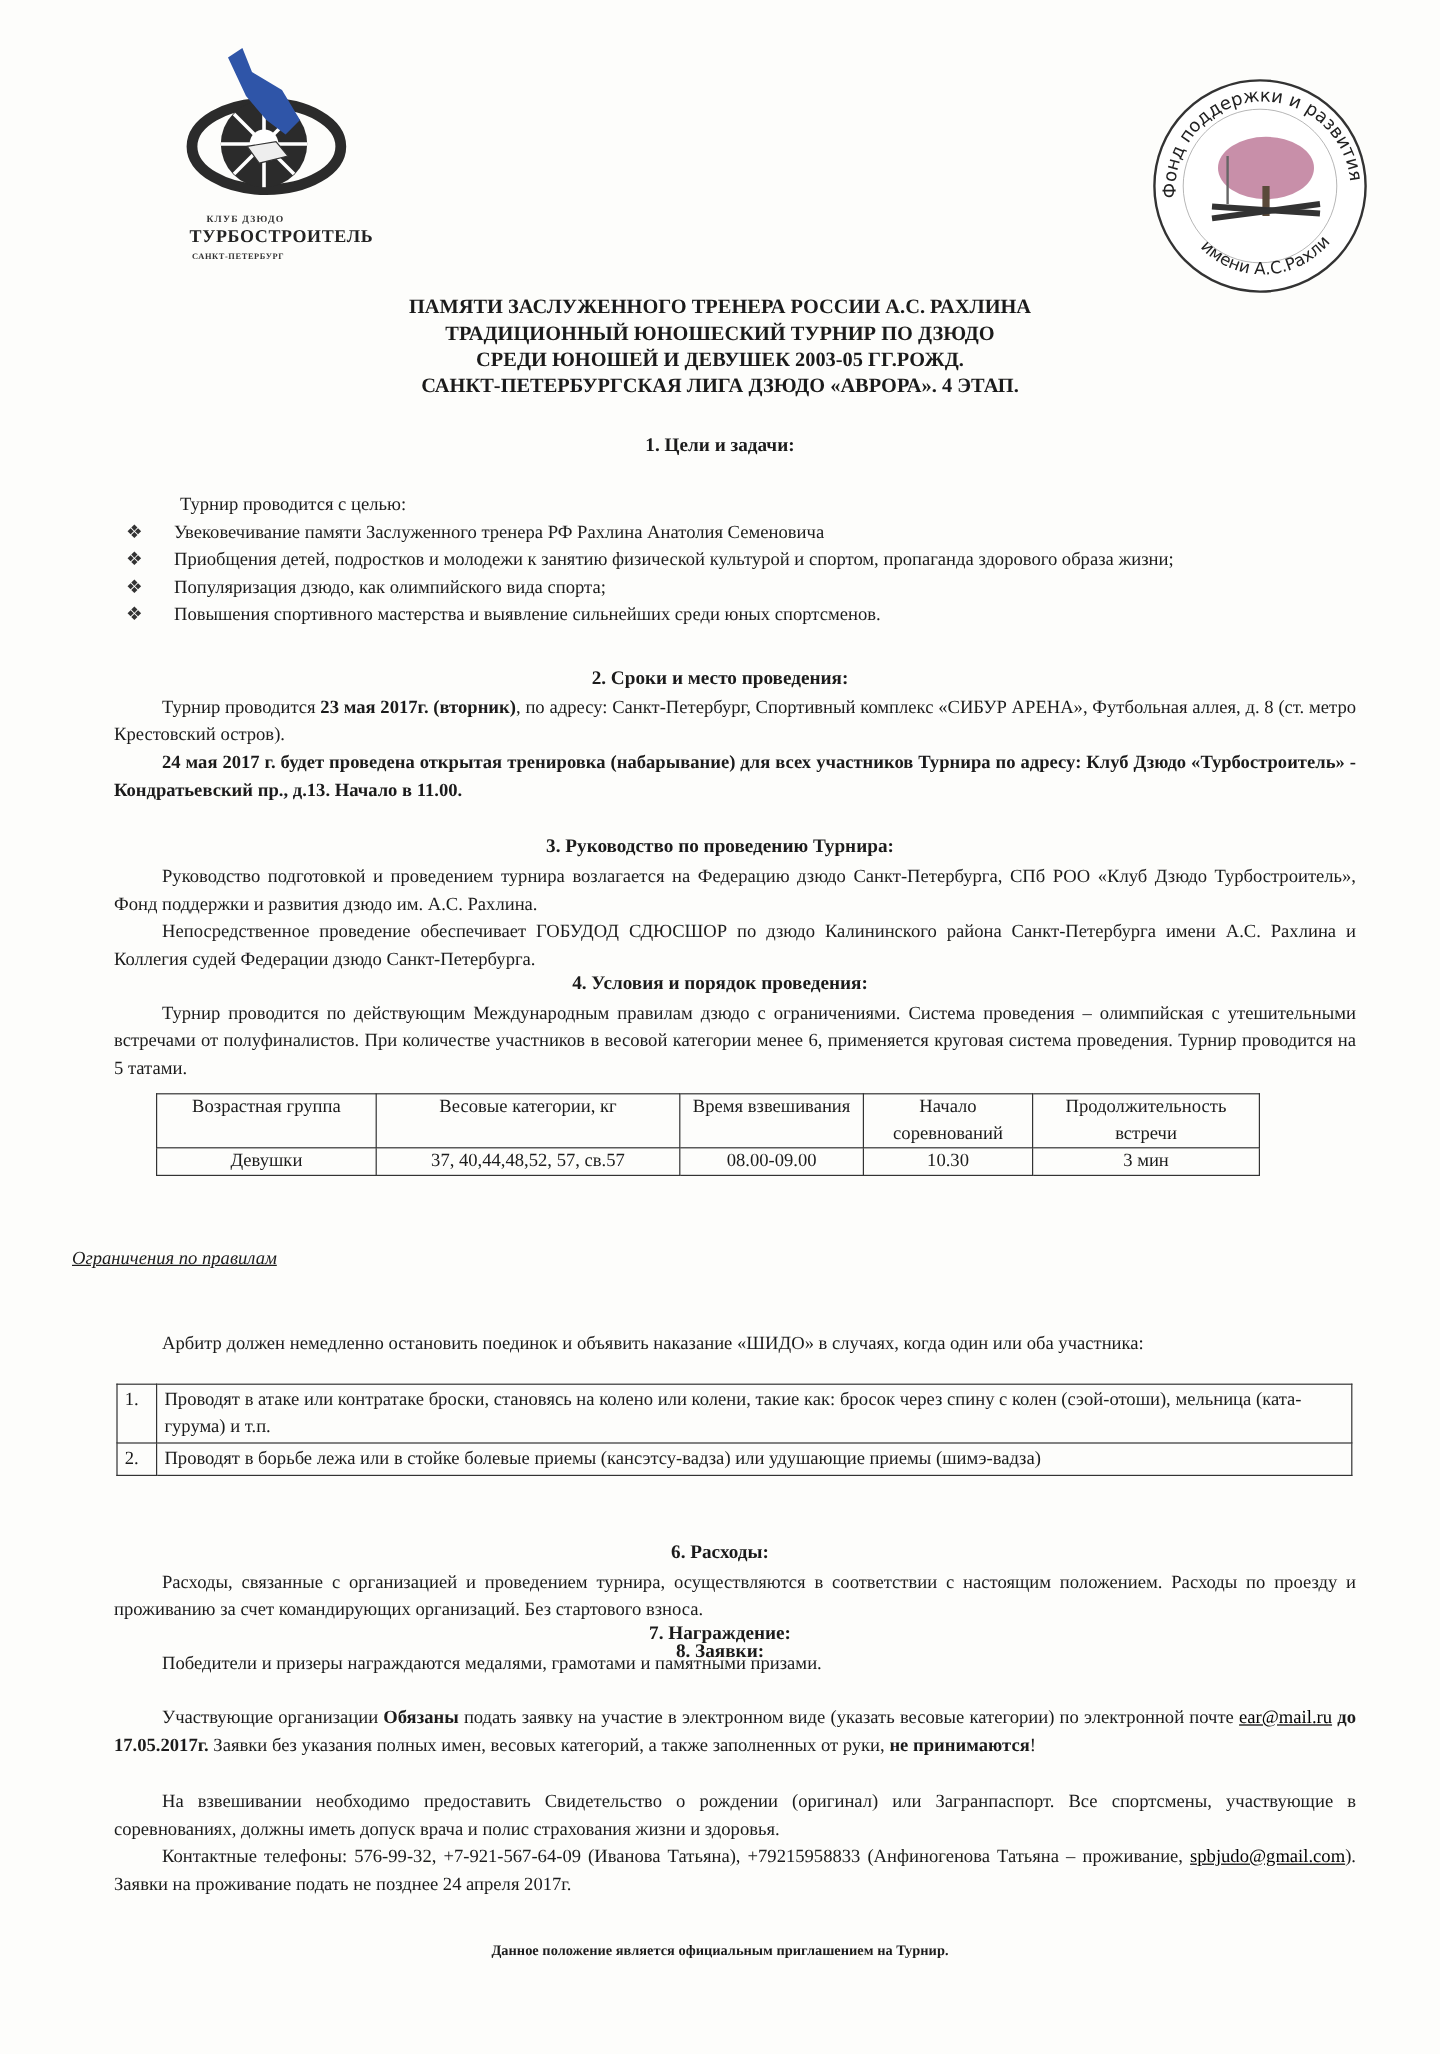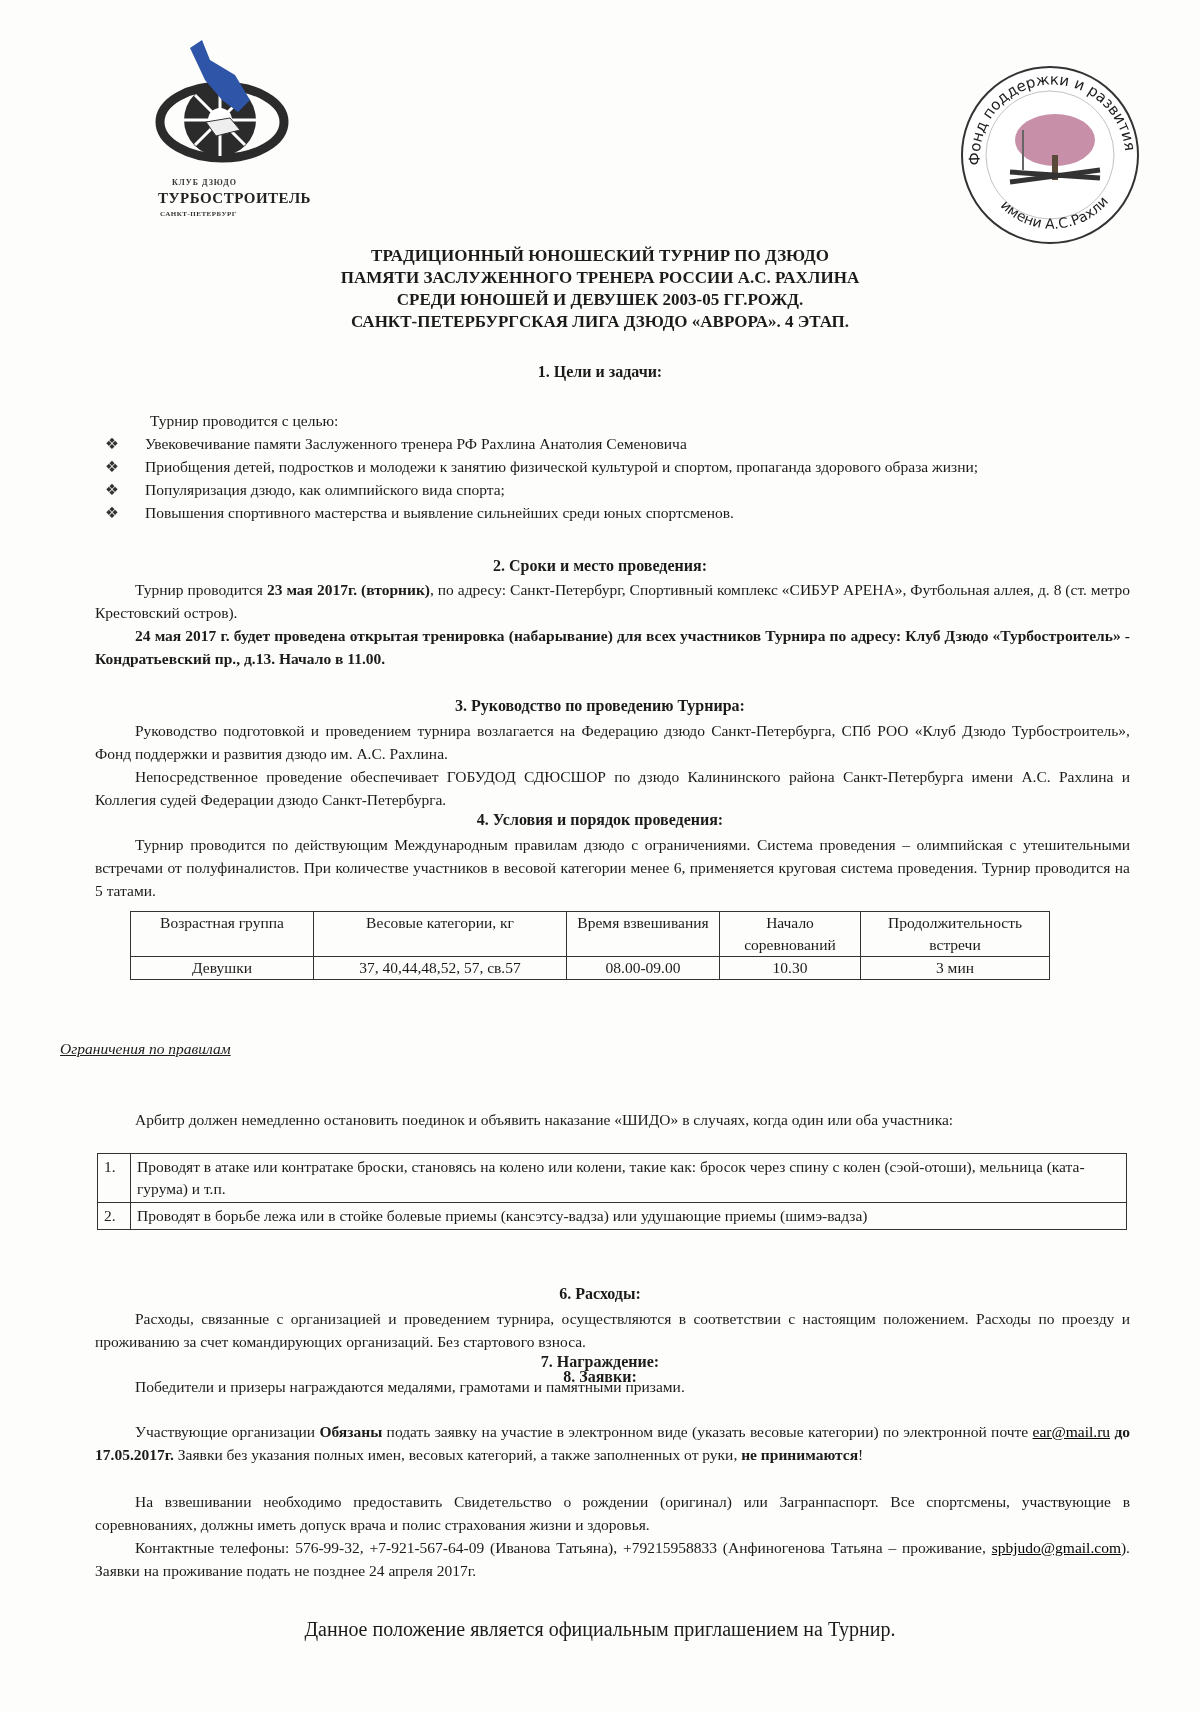--- a/index.html
+++ b/index.html
@@ -23,21 +23,21 @@
   .bullet { display: flex; }
   .bullet .mark { width: 40px; flex: none; color: #333; }
   .bullet .txt { text-align: justify; }
   table.schedule { position: absolute; left: 130px; top: 911px; border-collapse: collapse; font-size: 15.5px; }
   table.schedule td, table.schedule th { border: 1.3px solid #333; text-align: center; font-weight: normal; padding: 0 6px; line-height: 22px; vertical-align: top; }
   .restr-head { position: absolute; left: 60px; width: 1080px; top: 1040px; text-align: left; font-style: italic; text-decoration: underline; font-size: 15.5px; }
   table.rules { position: absolute; left: 97px; top: 1153px; width: 1030px; border-collapse: collapse; font-size: 15.5px; }
   table.rules td { border: 1.3px solid #333; line-height: 22px; padding: 2px 6px; vertical-align: top; }
   table.rules td.num { width: 20px; text-align: left; }
   .link { color: #000000; text-decoration: underline; }
-  .closing { position: absolute; left: 60px; width: 1080px; top: 1618px; text-align: center; font-weight: normal; font-size: 20px; }
+  .closing { position: absolute; left: 60px; width: 1080px; top: 1618px; text-align: center; font-weight: bold; font-size: 12px; }
 </style>
 </head>
 <body>
 
 <div class="page">
 
   <div class="logo-left">
     <svg width="140" height="140" viewBox="0 0 140 140">
       <ellipse cx="72" cy="92" rx="62" ry="36" fill="none" stroke="#2b2b2b" stroke-width="9"></ellipse>
       <circle cx="70" cy="90" r="36" fill="#2b2b2b"></circle>
@@ -68,22 +68,22 @@
       <text font-family="DejaVu Sans, sans-serif" font-size="14" fill="#222"><textPath href="#arcBot" startOffset="8">имени А.С.Рахлина</textPath></text>
       <ellipse cx="100" cy="80" rx="40" ry="26" fill="#b56a8c" opacity="0.75"></ellipse>
       <rect x="97" y="95" width="6" height="25" fill="#5a4a3a"></rect>
       <line x1="55" y1="112" x2="145" y2="118" stroke="#333" stroke-width="5"></line>
       <line x1="55" y1="122" x2="145" y2="110" stroke="#333" stroke-width="5"></line>
       <line x1="68" y1="70" x2="68" y2="110" stroke="#666" stroke-width="2"></line>
     </svg>
   </div>
 
   <div class="titles">
+    <div>ПАМЯТИ ЗАСЛУЖЕННОГО ТРЕНЕРА РОССИИ А.С. РАХЛИНА</div>
     <div>ТРАДИЦИОННЫЙ ЮНОШЕСКИЙ ТУРНИР ПО ДЗЮДО</div>
-    <div>ПАМЯТИ ЗАСЛУЖЕННОГО ТРЕНЕРА РОССИИ А.С. РАХЛИНА</div>
     <div>СРЕДИ ЮНОШЕЙ И ДЕВУШЕК 2003-05 ГГ.РОЖД.</div>
     <div>САНКТ-ПЕТЕРБУРГСКАЯ ЛИГА ДЗЮДО «АВРОРА». 4 ЭТАП.</div>
   </div>
 
   <div class="section-head" style="top:363px">1. Цели и задачи:</div>
   <div class="bullets">
     <div class="intro">Турнир проводится с целью:</div>
     <div class="bullet">
         <span class="mark">❖</span>
         <span class="txt">Увековечивание памяти Заслуженного тренера РФ Рахлина Анатолия Семеновича</span>

